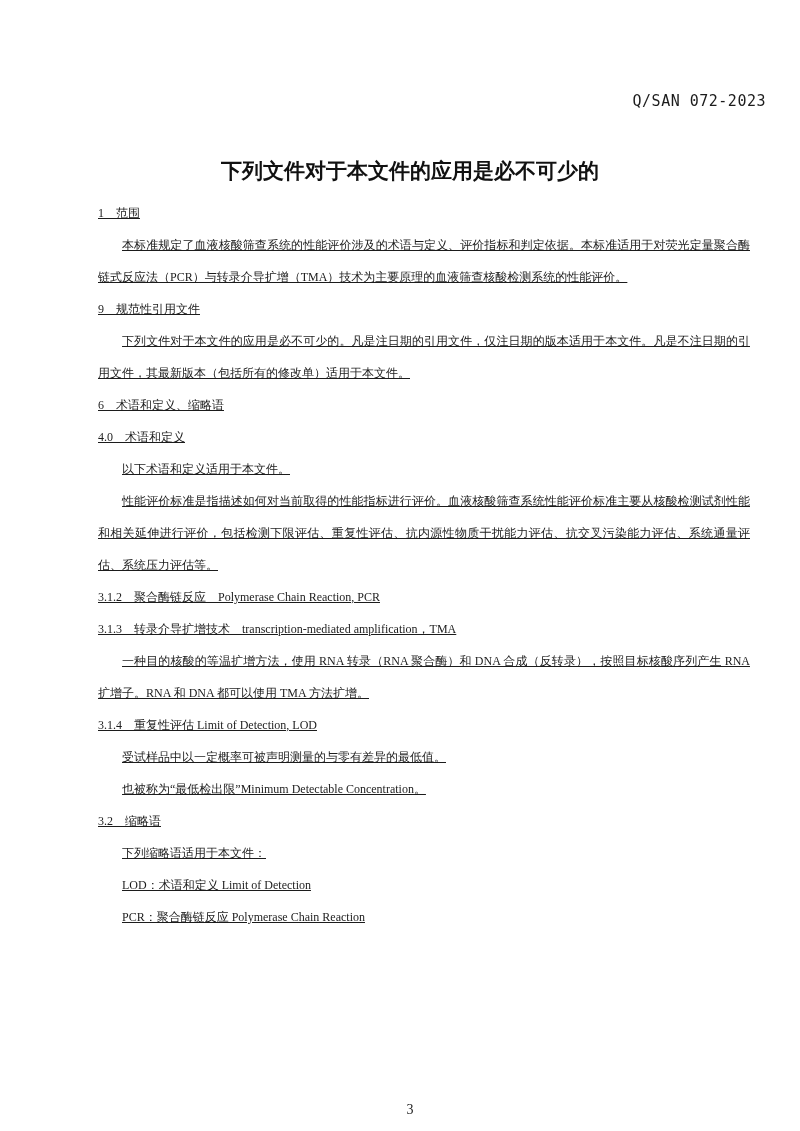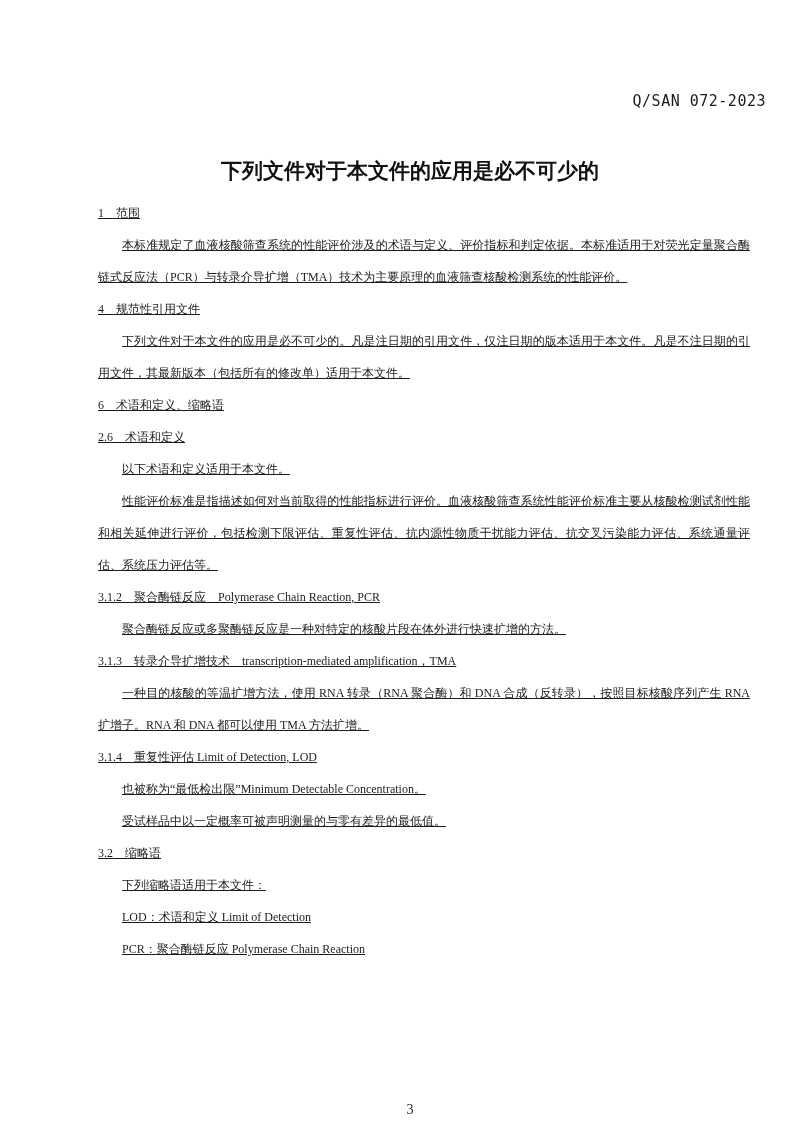--- a/index.html
+++ b/index.html
@@ -61,32 +61,31 @@
 </style>
 </head>
 <body>
 
 <div class="page">
   <div class="doc-code">Q/SAN 072-2023</div>
   <div class="doc-title">下列文件对于本文件的应用是必不可少的</div>
   <div class="doc-body">
       <div class="block h">1　范围</div>
       <div class="block p">本标准规定了血液核酸筛查系统的性能评价涉及的术语与定义、评价指标和判定依据。本标准适用于对荧光定量聚合酶链式反应法（PCR）与转录介导扩增（TMA）技术为主要原理的血液筛查核酸检测系统的性能评价。</div>
-      <div class="block h">4　规范性引用文件</div>
+      <div class="block h">9　规范性引用文件</div>
       <div class="block p">下列文件对于本文件的应用是必不可少的。凡是注日期的引用文件，仅注日期的版本适用于本文件。凡是不注日期的引用文件，其最新版本（包括所有的修改单）适用于本文件。</div>
       <div class="block h">6　术语和定义、缩略语</div>
-      <div class="block h">2.6　术语和定义</div>
+      <div class="block h">4.0　术语和定义</div>
       <div class="block p">以下术语和定义适用于本文件。</div>
       <div class="block p">性能评价标准是指描述如何对当前取得的性能指标进行评价。血液核酸筛查系统性能评价标准主要从核酸检测试剂性能和相关延伸进行评价，包括检测下限评估、重复性评估、抗内源性物质干扰能力评估、抗交叉污染能力评估、系统通量评估、系统压力评估等。</div>
       <div class="block h">3.1.2　聚合酶链反应　Polymerase Chain Reaction, PCR</div>
-      <div class="block p">聚合酶链反应或多聚酶链反应是一种对特定的核酸片段在体外进行快速扩增的方法。</div>
       <div class="block h">3.1.3　转录介导扩增技术　transcription-mediated amplification，TMA</div>
       <div class="block p">一种目的核酸的等温扩增方法，使用 RNA 转录（RNA 聚合酶）和 DNA 合成（反转录），按照目标核酸序列产生 RNA 扩增子。RNA 和 DNA 都可以使用 TMA 方法扩增。</div>
       <div class="block h">3.1.4　重复性评估 Limit of Detection, LOD</div>
+      <div class="block p">受试样品中以一定概率可被声明测量的与零有差异的最低值。</div>
       <div class="block p">也被称为“最低检出限”Minimum Detectable Concentration。</div>
-      <div class="block p">受试样品中以一定概率可被声明测量的与零有差异的最低值。</div>
       <div class="block h">3.2　缩略语</div>
       <div class="block p">下列缩略语适用于本文件：</div>
       <div class="block p">LOD：术语和定义 Limit of Detection</div>
       <div class="block p">PCR：聚合酶链反应 Polymerase Chain Reaction</div>
     </div>
   <div class="page-num">3</div>
 </div>
 
 </body></html>

